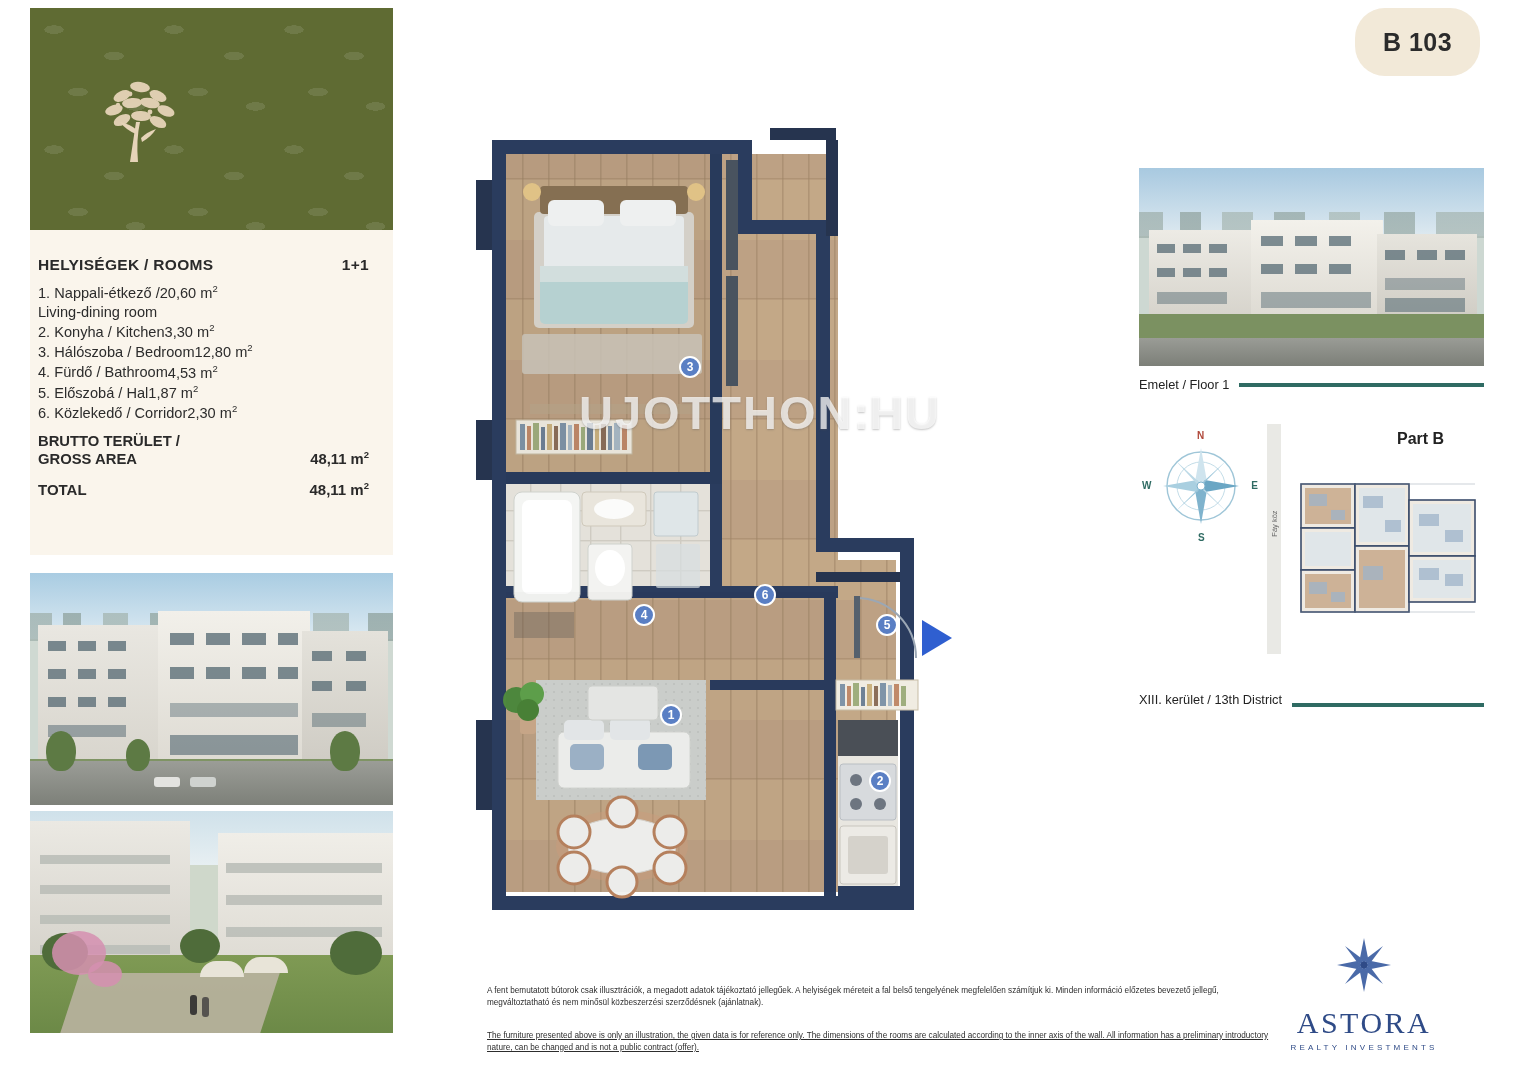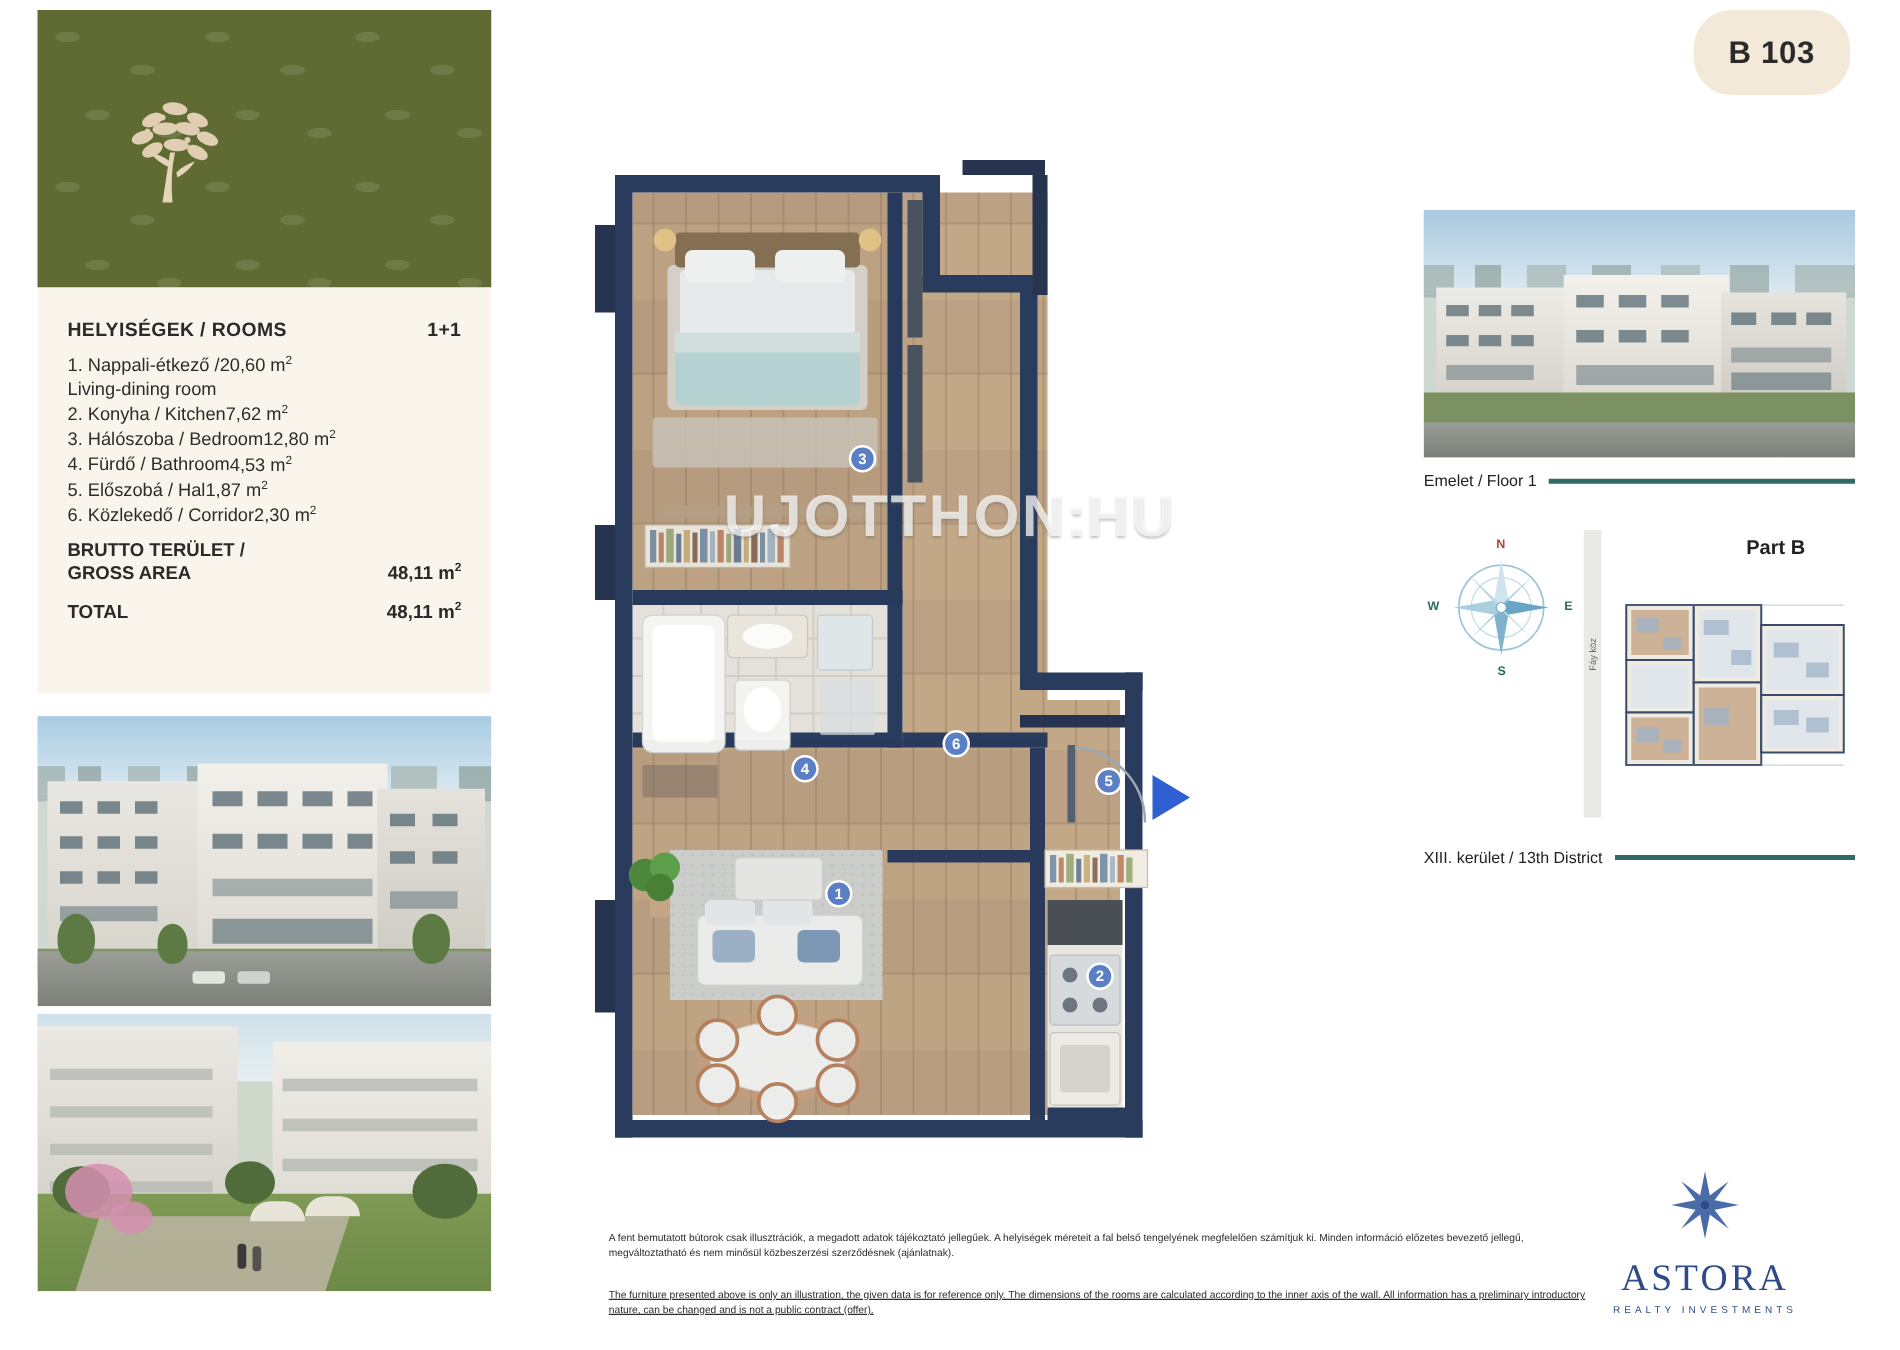--- a/index.html
+++ b/index.html
@@ -43,21 +43,21 @@
     font-size: 16.5px; letter-spacing: 2px; color: #e6d4b8; margin-top: 8px;
   }
   .brand-addr {
     font-size: 8px; letter-spacing: 2.4px; color: #e6d4b8; margin-top: 7px;
   }
   .brand-rule { width: 130px; height: 1px; background: #e6d4b8; margin: 4px auto 0; opacity: .75;}
 
   .rooms-panel {
     width: 363px; height: 325px;
     background: #faf5ec;
-    padding: 26px 24px 0 24px;
+    padding: 26px 24px 0 8px;
     position: relative;
   }
   .rooms-head {
     display: flex; justify-content: space-between; align-items: baseline;
     font-size: 15.5px; font-weight: bold; color: #2a2a2a; letter-spacing: .3px;
     margin-bottom: 9px;
   }
   .room-row {
     display: flex; justify-content: flex-start; align-items: baseline;
     font-size: 14.6px; color: #2c2c2c; line-height: 1.32;
@@ -178,21 +178,21 @@
 
   .divider-v { position: absolute; left: 128px; top: 10px; width: 14px; height: 230px; background: #e9e9e5; }
   .divider-v .vtxt {
     position: absolute; left: -16px; top: 95px; width: 46px;
     transform: rotate(-90deg);
     font-size: 7.5px; color: #666; text-align: center;
   }
   .part-b-title { position: absolute; left: 258px; top: 16px; font-size: 16px; font-weight: bold; color: #222; }
   .mini-plan { position: absolute; left: 154px; top: 56px; width: 190px; height: 152px; }
 
-  .district-row { margin-top: 14px; }
+  .district-row { margin-top: 28px; align-items: flex-end; }
   .astora { position: absolute; right: 40px; bottom: 28px; width: 232px; text-align: center; }
   .astora .star { margin: 0 auto 8px; width: 58px; height: 58px; }
   .astora .name { font-family: "Liberation Serif", serif; font-size: 30px; letter-spacing: 2.5px; color: #2f4b87; }
   .astora .tag { font-size: 8px; letter-spacing: 3.2px; color: #2f4b87; margin-top: 3px; }
 </style>
 </head>
 <body>
 
 <div class="left-col">
 
@@ -228,21 +228,21 @@
       <span>1+1</span>
     </div>
 
     <div class="room-row">
       <span class="nm"><span>1.</span> <span>Nappali-étkező /
 Living-dining room</span></span>
       <span class="ar"><span>20,60</span> m<span class="sup">2</span></span>
     </div>
     <div class="room-row">
       <span class="nm"><span>2.</span> <span>Konyha / Kitchen</span></span>
-      <span class="ar"><span>7,62</span> m<span class="sup">2</span></span>
+      <span class="ar"><span>3,30</span> m<span class="sup">2</span></span>
     </div>
     <div class="room-row">
       <span class="nm"><span>3.</span> <span>Hálószoba / Bedroom</span></span>
       <span class="ar"><span>12,80</span> m<span class="sup">2</span></span>
     </div>
     <div class="room-row">
       <span class="nm"><span>4.</span> <span>Fürdő / Bathroom</span></span>
       <span class="ar"><span>4,53</span> m<span class="sup">2</span></span>
     </div>
     <div class="room-row">

